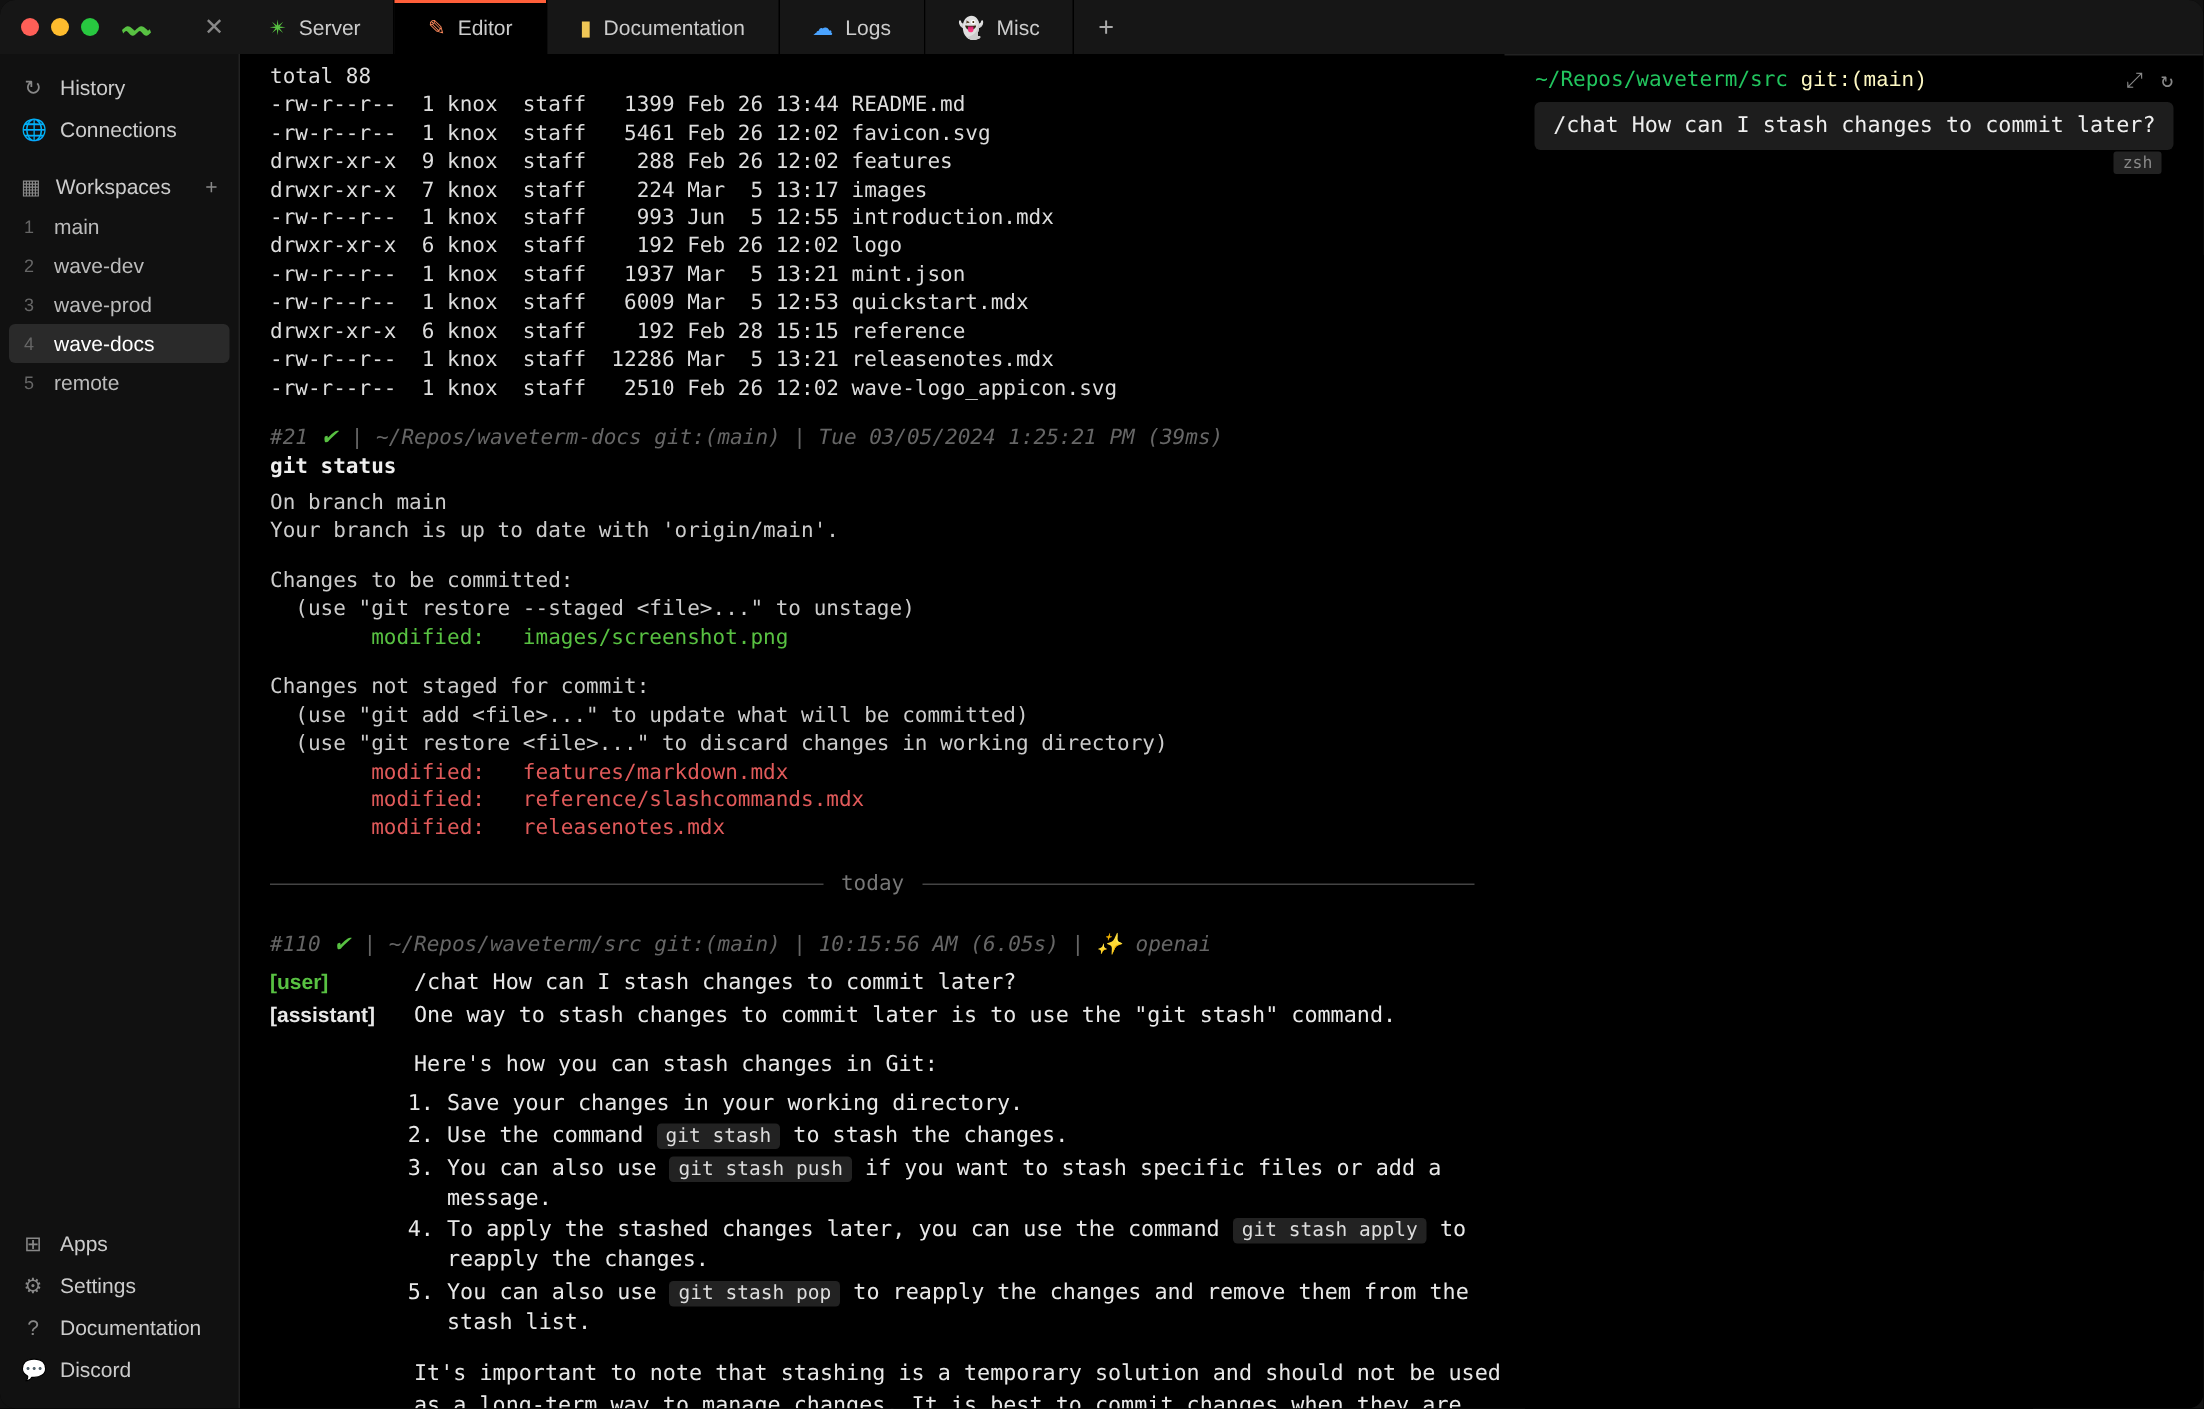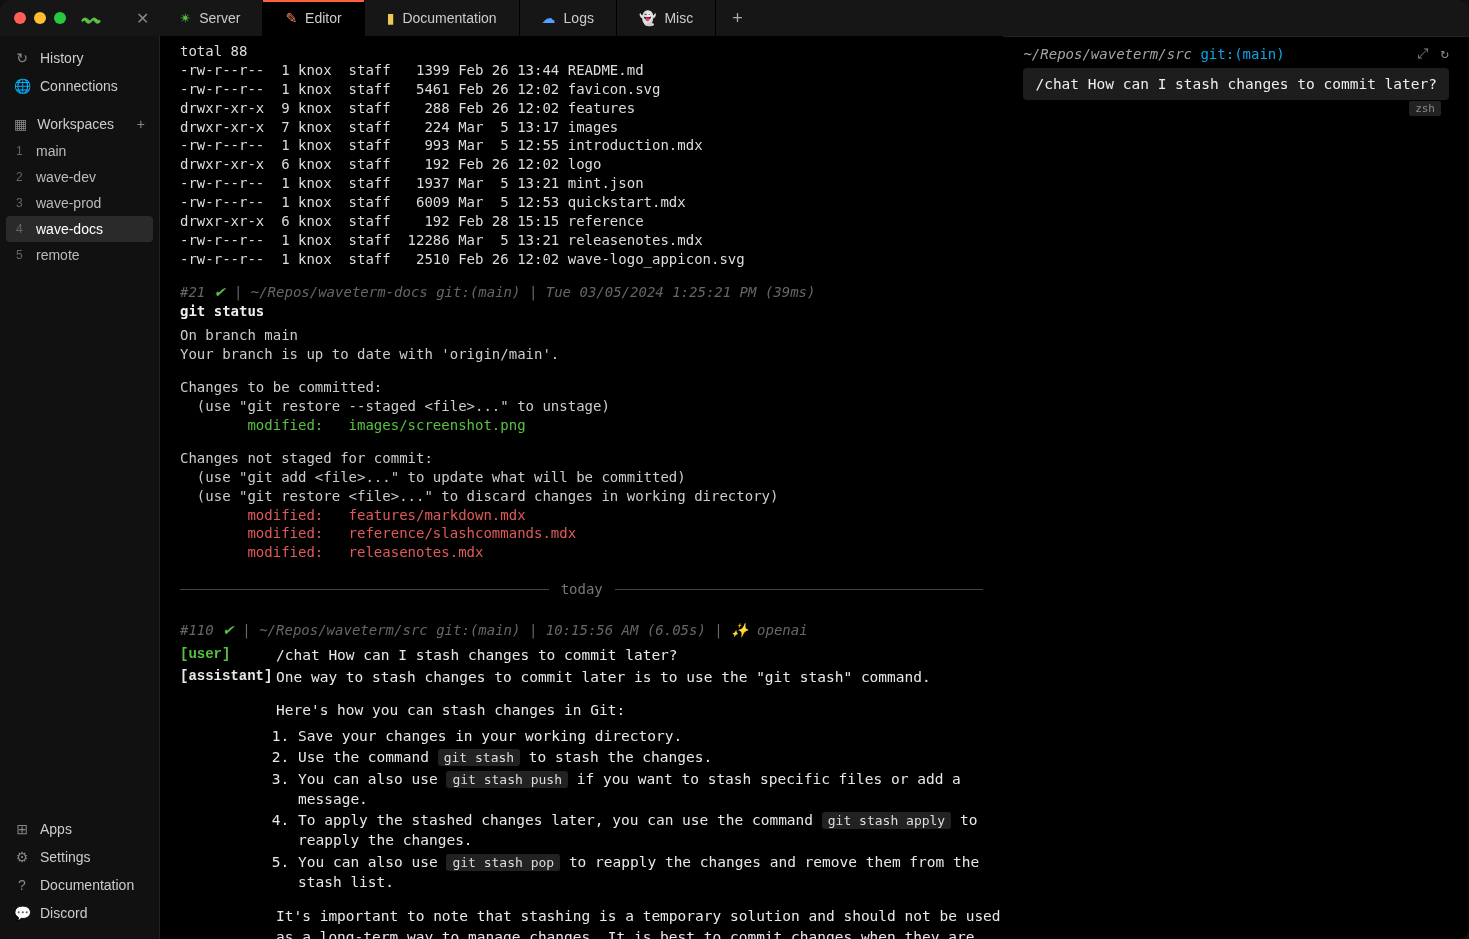--- a/index.html
+++ b/index.html
@@ -148,39 +148,39 @@
 .gs-line { padding-left:20px; color:#ccc; white-space:pre;}
 .green { color:#58c142;}
 .red { color:#e05a5a;}
 .divider {
   display:flex; align-items:center; gap:12px;
   color:#777; padding: 8px 20px; margin-top:10px;
 }
 .divider .line { flex:1; height:1px; background:#444;}
 .chat-block { padding-left:20px; margin-top:4px;}
 .chat-row { display:flex; gap:18px; align-items:flex-start; padding: 1px 0;}
-.role { color:#58c142; font-family:Liberation Mono, monospace; font-weight:bold; min-width:78px;}
+.role { color:#58c142; font-family:Liberation Sans, sans-serif; font-weight:bold; min-width:78px;}
 .role.assist { color:#e8e8e8;}
 .chat-text { color:#e8e8e8; font-size:14.5px; max-width:1020px; line-height:1.4;}
 .chat-text ol { padding-left: 22px; margin:6px 0;}
 .chat-text li { margin:1px 0;}
 .code-inline {
   background:#222; padding:1px 6px; border-radius:3px;
   font-family:"Menlo",monospace; font-size:13px; color:#ddd;
 }
 .prompt-area {
   border-top:1px solid #222;
   padding: 8px 20px 12px 20px;
 }
 .prompt-head {
   display:flex; justify-content:space-between; align-items:center;
   font-family:"Menlo",monospace; font-size:14px; padding-bottom:6px;
 }
-.prompt-path { color:#a3a3a3;font-style:italic;}
-.prompt-git { color:#0ea5e9;}
+.prompt-path { color:#22c55e;}
+.prompt-git { color:#fef9c3;font-family:Liberation Mono, monospace;}
 .prompt-icons { color:#888; display:flex; gap:12px;}
 .input-box {
   background:#1d1d1d; border-radius:4px; padding:8px 12px;
   font-family:"Menlo",monospace; font-size:14.5px; color:#eee;
   position:relative;
 }
 .shell-badge {
   position:absolute; right:8px; bottom:-16px;
   background:#222; color:#888; font-size:11px; padding:1px 6px; border-radius:2px;
   font-family:"Menlo",monospace;
@@ -284,21 +284,21 @@
     </div>
 
     <div class="main">
       <div class="term">
         <div class="mono">total 88</div>
         <div id="ls-rows">
             <div class="mono">-rw-r--r--  1 knox  staff   1399 Feb 26 13:44 README.md</div>
             <div class="mono">-rw-r--r--  1 knox  staff   5461 Feb 26 12:02 favicon.svg</div>
             <div class="mono">drwxr-xr-x  9 knox  staff    288 Feb 26 12:02 features</div>
             <div class="mono">drwxr-xr-x  7 knox  staff    224 Mar  5 13:17 images</div>
-            <div class="mono">-rw-r--r--  1 knox  staff    993 Mar  5 12:55 introduction.mdx</div>
+            <div class="mono">-rw-r--r--  1 knox  staff    993 Jun  5 12:55 introduction.mdx</div>
             <div class="mono">drwxr-xr-x  6 knox  staff    192 Feb 26 12:02 logo</div>
             <div class="mono">-rw-r--r--  1 knox  staff   1937 Mar  5 13:21 mint.json</div>
             <div class="mono">-rw-r--r--  1 knox  staff   6009 Mar  5 12:53 quickstart.mdx</div>
             <div class="mono">drwxr-xr-x  6 knox  staff    192 Feb 28 15:15 reference</div>
             <div class="mono">-rw-r--r--  1 knox  staff  12286 Mar  5 13:21 releasenotes.mdx</div>
             <div class="mono">-rw-r--r--  1 knox  staff   2510 Feb 26 12:02 wave-logo_appicon.svg</div>
           </div>
 
         <div class="cmd-meta"><span>#21 </span><span class="check">✔</span><span> |  ~/Repos/waveterm-docs git:(main) |  Tue 03/05/2024 1:25:21 PM (39ms)</span></div>
         <div class="cmd-text">git status</div>

